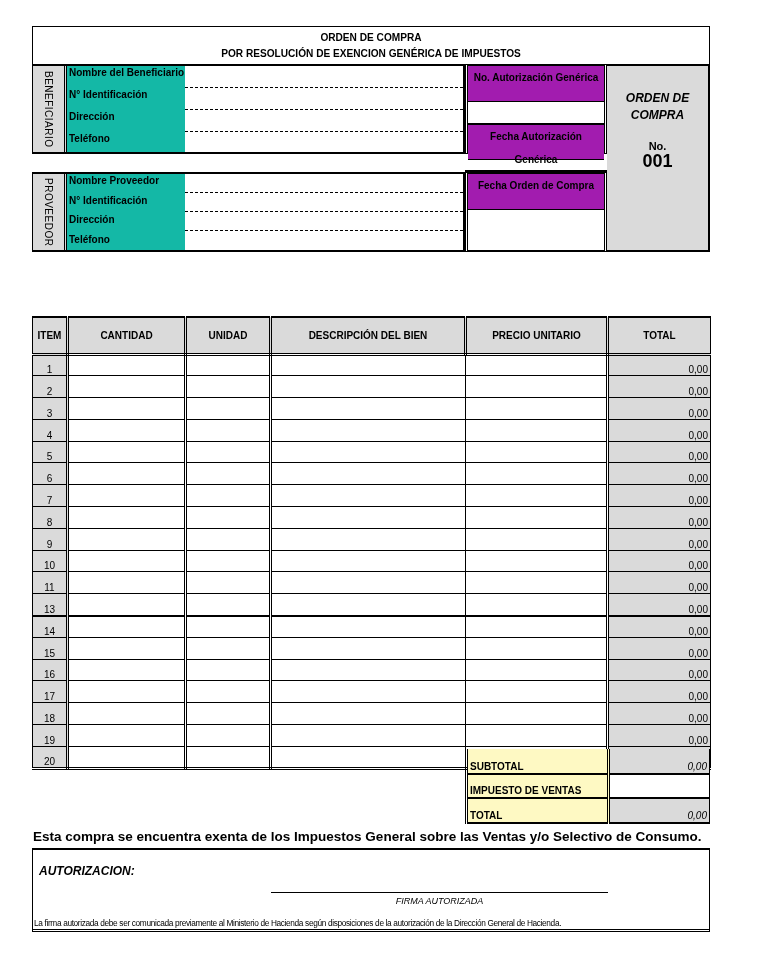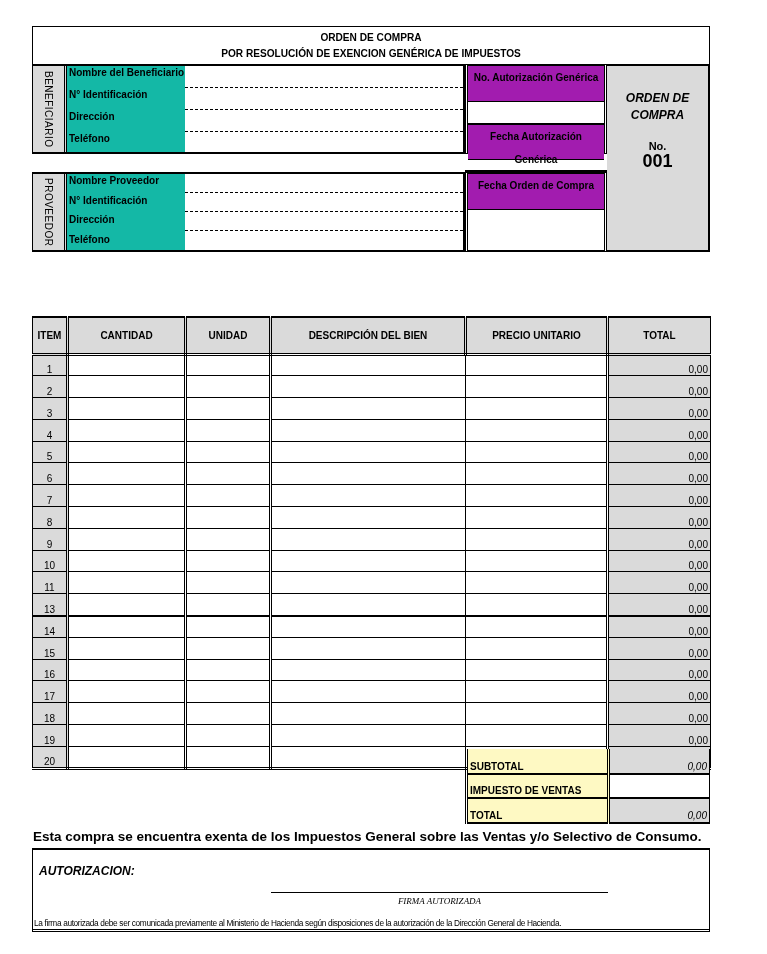--- a/index.html
+++ b/index.html
@@ -64,21 +64,21 @@
   #totals { left: 465px; top: 749px; width: 245px; border-collapse: collapse; table-layout: fixed; }
   #totals td { height: 24.5px; font-size: 10px; font-weight: bold; vertical-align: bottom; padding: 0 2px 1px 2px; border-bottom: 2px solid #000; }
   #totals td.lbl { background: #fef9c3; width: 142px; border-left: 3px double #000; border-right: 3px double #000; }
   #totals td.val { background: #dadada; text-align: right; font-style: italic; font-weight: normal; border-right: 1px solid #000; }
   #totals td.val.white { background: #fff; }
 
   #exenta { left: 33px; top: 829px; font-size: 13.5px; font-weight: bold; transform-origin: left; }
   #auth-section { left: 32px; top: 848px; width: 678px; height: 84px; border: 1px solid #000; border-top: 2px solid #000; border-bottom: 3px double #000; }
   #auth-label { left: 6px; top: 14px; font-size: 12px; font-weight: bold; font-style: italic; }
   #sig-line { left: 238px; top: 42px; width: 337px; border-top: 1px solid #000; }
-  #sig-label { left: 238px; top: 46px; width: 337px; text-align: center; font-size: 9px; font-style: italic; font-family: Liberation Serif, serif; }
+  #sig-label { left: 238px; top: 46px; width: 337px; text-align: center; font-size: 9px; font-style: italic; }
   #footnote { left: 1px; top: 68px; font-size: 8.3px; white-space: nowrap; letter-spacing: -0.35px; }
 </style>
 </head>
 <body>
 
 <div id="title-box" class="abs">
   <div class="t1">ORDEN DE COMPRA</div>
   <div class="t2">POR RESOLUCIÓN DE EXENCION GENÉRICA DE IMPUESTOS</div>
 </div>
 

